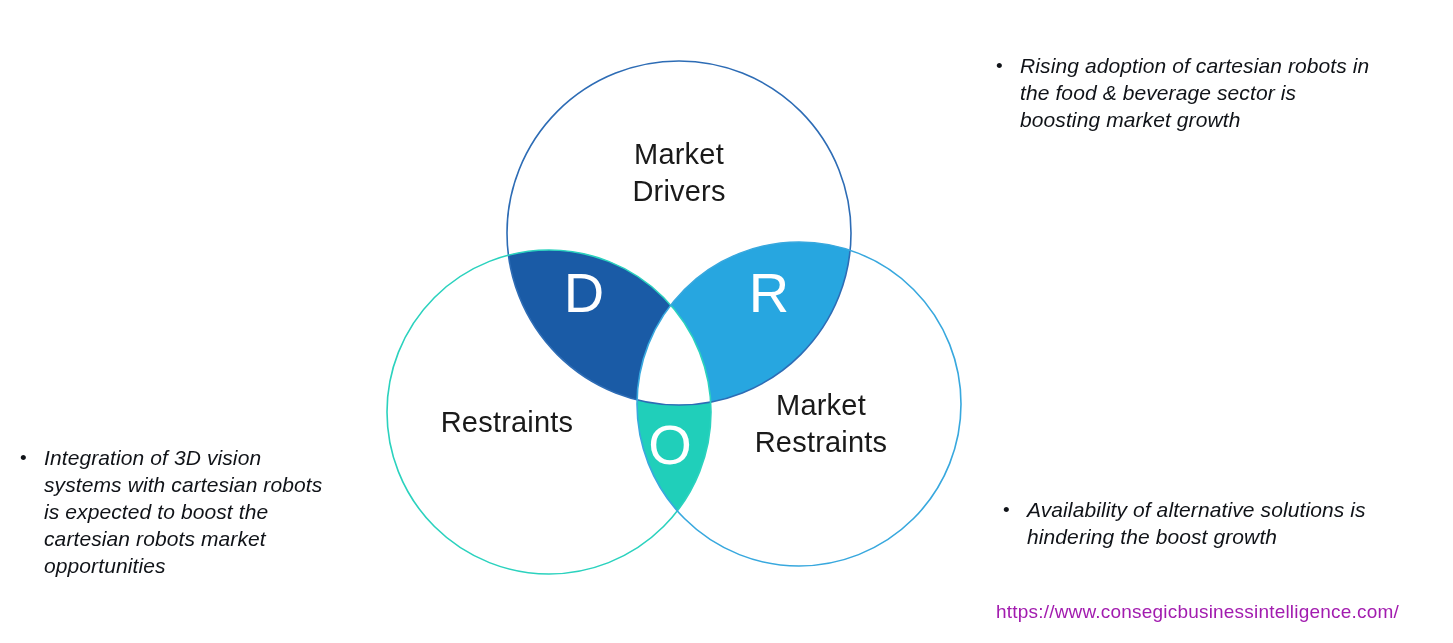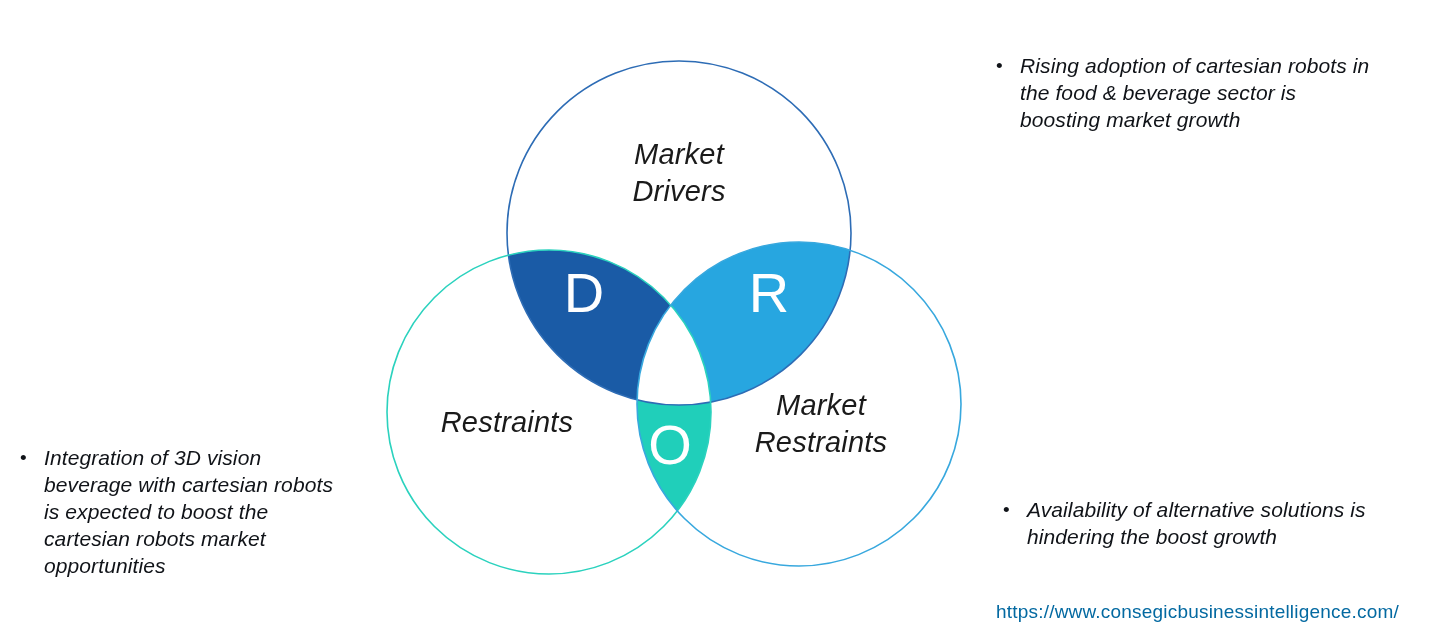--- a/index.html
+++ b/index.html
@@ -22,21 +22,20 @@
   }
   .venn-label {
     position: absolute;
     transform: translate(-50%, -50%);
     text-align: center;
     color: #1a1a1a;
     font-size: 29px;
     line-height: 37px;
     white-space: pre-line;
     letter-spacing: 0.2px;
-    font-style: italic;
   }
   .venn-letter {
     position: absolute;
     transform: translate(-50%, -50%);
     color: #ffffff;
     font-size: 56px;
     font-weight: 400;
     line-height: 1;
   }
   .note {
@@ -59,21 +58,21 @@
   .note .note-text {
     white-space: pre-line;
     font-style: italic;
   }
   .footer-url {
     position: absolute;
     left: 996px;
     top: 601px;
     font-size: 19px;
     letter-spacing: 0.2px;
-    color: #0369a1;
+    color: #a21caf;
   }
 </style>
 </head>
 <body>
 
 <svg class="venn-svg" width="1453" height="643" viewBox="0 0 1453 643">
   <defs>
     <clipPath id="clipTop">
         <circle cx="679" cy="233" r="172"></circle>
       </clipPath>
@@ -118,21 +117,21 @@
 <div class="note" style="left:996px; top:52px; width:440px;">
   <span class="bullet">•</span>
   <span class="note-text">Rising adoption of cartesian robots in
 the food &amp; beverage sector is
 boosting market growth</span>
 </div>
 
 <div class="note" style="left:20px; top:444px; width:360px;">
   <span class="bullet">•</span>
   <span class="note-text">Integration of 3D vision
-beverage with cartesian robots
+systems with cartesian robots
 is expected to boost the
 cartesian robots market
 opportunities</span>
 </div>
 
 <div class="note" style="left:1003px; top:496px; width:430px;">
   <span class="bullet">•</span>
   <span class="note-text">Availability of alternative solutions is
 hindering the boost growth</span>
 </div>

